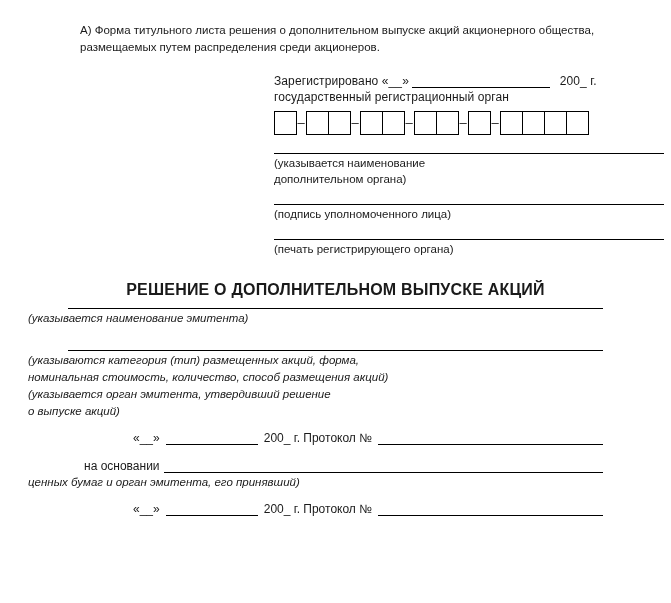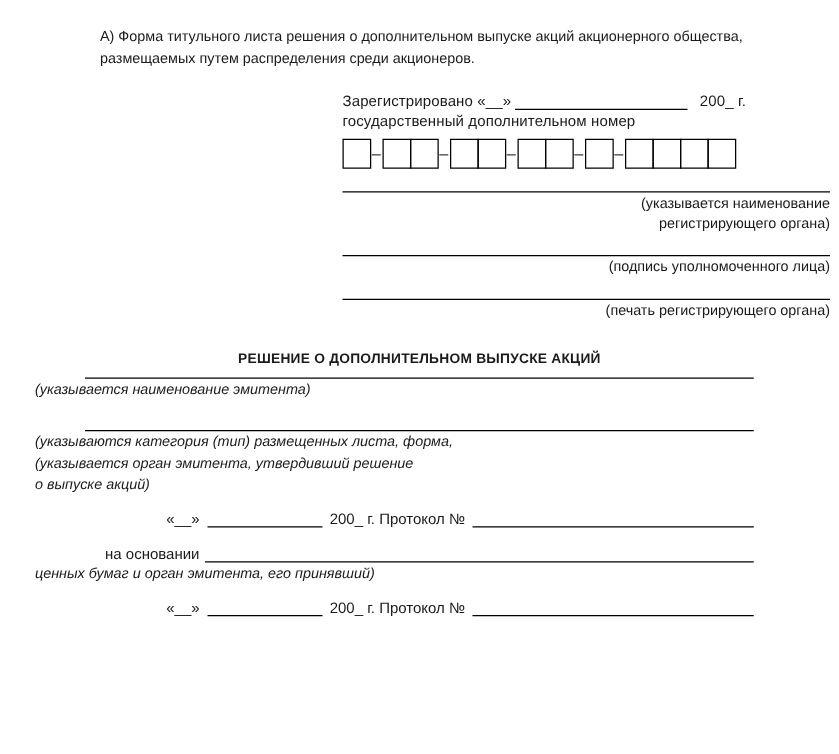--- a/index.html
+++ b/index.html
@@ -81,33 +81,33 @@
 
   
   .uline {
     border-top: 1px solid #000;
     margin-left: 246px;
     width: 390px;
     margin-top: 17px;
   }
   .caption {
     font-size: 11.5px;
-    text-align: right;
+    text-align: left;
     margin-left: 246px;
     width: 390px;
     line-height: 15px;
     margin-top: 2px;
   }
   .caption.tight { margin-top: 1px; }
 
   
   .doc-title {
     text-align: center;
     font-weight: bold;
-    font-size: 11px;
+    font-size: 16px;
     letter-spacing: 0.2px;
     margin-top: 24px;
   }
 
   
   .rule-full {
     border-top: 1px solid #000;
     margin: 9px 40px 0 40px;
   }
   .cap-center {
@@ -159,21 +159,21 @@
 <div class="page">
 
   <div class="intro">А) Форма титульного листа решения о дополнительном выпуске акций акционерного общества, размещаемых путем распределения среди акционеров.</div>
 
   <div class="reg-block">
     <div class="reg-line1">
       <span>Зарегистрировано «__»</span>
       <span class="fill" style="width:138px"></span>
       <span style="display:inline-block;width:6px"></span><span>200_ г.</span>
     </div>
-    <div class="reg-line2">государственный дополнительном номер</div>
+    <div class="reg-line2">государственный регистрационный орган</div>
 
     <div class="boxes-row">
       <div class="group">
         <div class="cell"></div>
       </div>
       <span class="dash">–</span>
       <div class="group">
         <div class="cell"></div>
         <div class="cell"></div>
       </div>
@@ -197,35 +197,36 @@
         <div class="cell"></div>
         <div class="cell"></div>
         <div class="cell"></div>
       </div>
     </div>
 
   </div>
 
   <div class="uline"></div>
   <div class="caption">(указывается наименование</div>
-  <div class="caption tight">регистрирующего органа)</div>
+  <div class="caption tight">дополнительном органа)</div>
 
   <div class="uline"></div>
   <div class="caption">(подпись уполномоченного лица)</div>
 
   <div class="uline"></div>
   <div class="caption">(печать регистрирующего органа)</div>
 
   <div class="doc-title">РЕШЕНИЕ О ДОПОЛНИТЕЛЬНОМ ВЫПУСКЕ АКЦИЙ</div>
 
   <div class="rule-full"></div>
   <div class="cap-center">(указывается наименование эмитента)</div>
 
   <div class="rule-full" style="margin-top:24px"></div>
-  <div class="cap-center">(указываются категория (тип) размещенных листа, форма,</div>
+  <div class="cap-center">(указываются категория (тип) размещенных акций, форма,</div>
+  <div class="cap-center">номинальная стоимость, количество, способ размещения акций)</div>
 
   <div class="cap-center">(указывается орган эмитента, утвердивший решение</div>
   <div class="cap-center">о выпуске акций)</div>
 
   <div class="row-proto">
     <span class="q">«__»</span>
     <span class="sp"></span>
     <span class="seg seg-w90"></span>
     <span class="sp"></span>
     <span class="q">200_ г. Протокол №</span>

